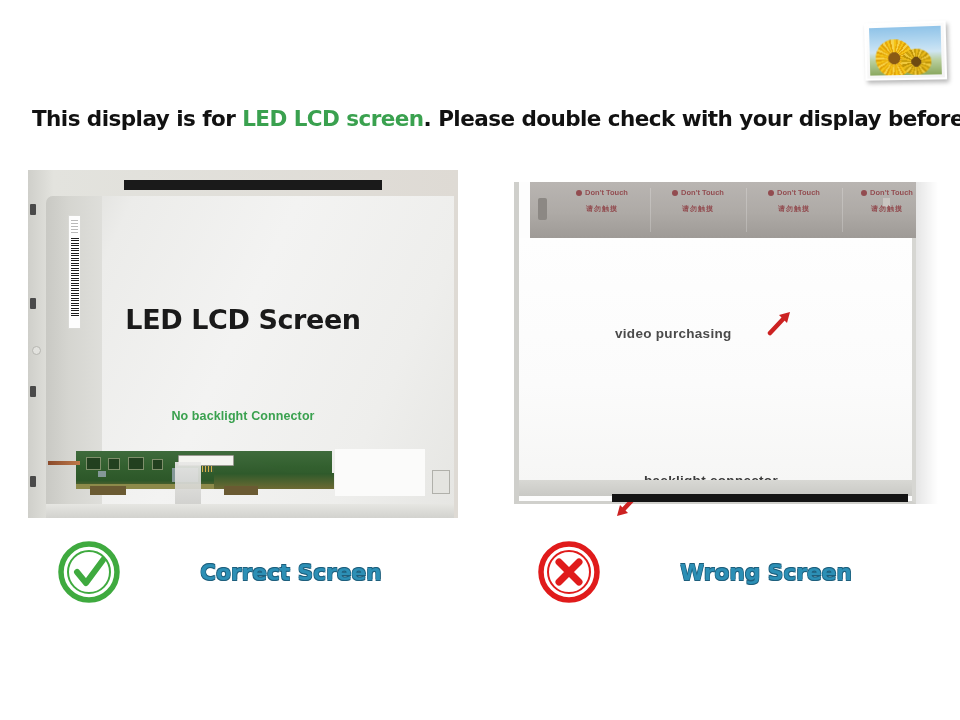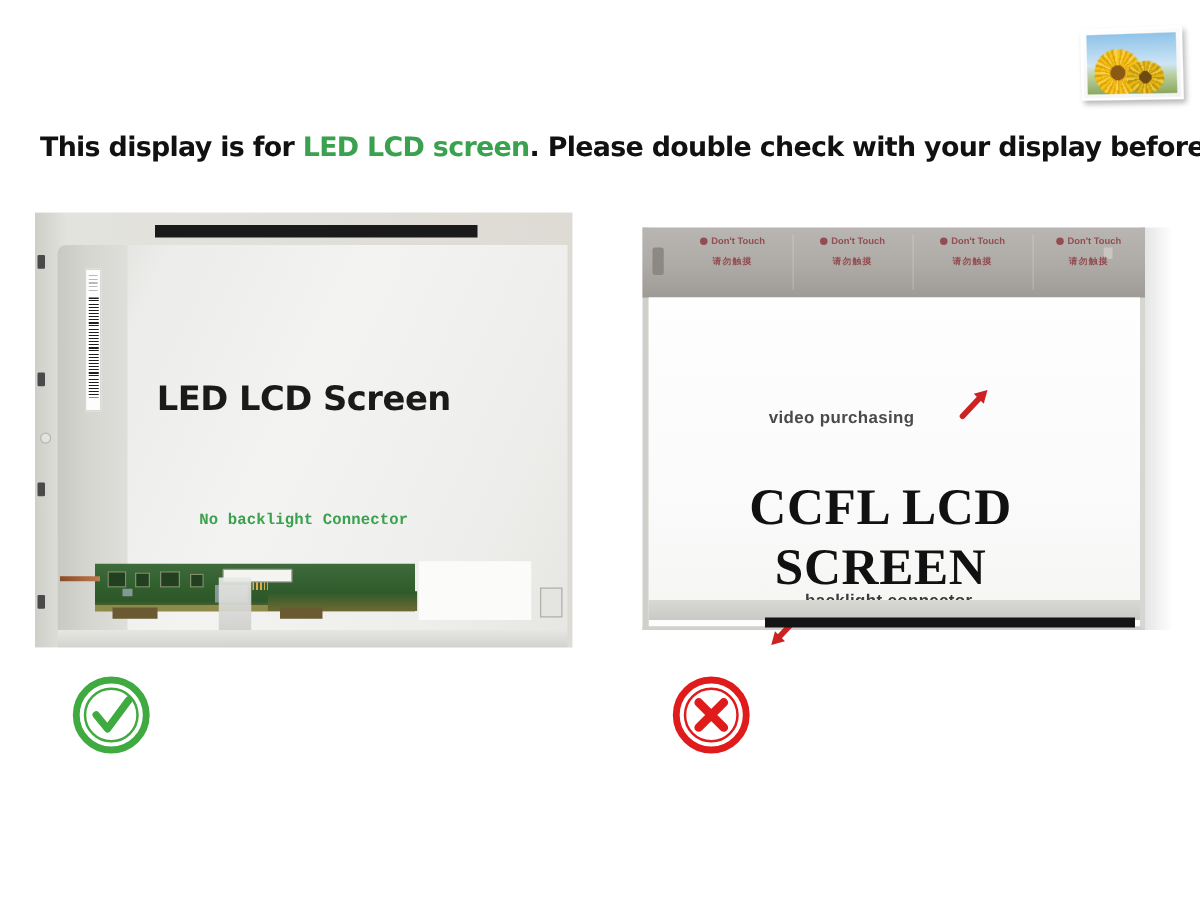--- a/index.html
+++ b/index.html
@@ -193,21 +193,21 @@
     font-size: 27px;
     font-weight: bold;
     color: #1a1a1a;
     letter-spacing: -0.4px;
   }
   .led-sub {
     position: absolute;
     left: 0; right: 0;
     top: 239px;
     text-align: center;
-    font-family: Liberation Mono, monospace;
+    font-family: Liberation Sans, sans-serif;
     font-size: 12.5px;
     font-weight: bold;
     color: #3aa14f;
     letter-spacing: 0.1px;
   }
   
   .pcb {
     position: absolute;
     left: 48px; top: 281px;
     width: 256px; height: 38px;
@@ -296,21 +296,21 @@
     position: absolute;
     left: 6px; top: 12px;
     right: 22px; bottom: 14px;
     background: #fdfdfd;
     border-left: 5px solid #cfcfcb;
     border-right: 4px solid #d6d6d2;
     border-bottom: 3px solid #d0d0cc;
   }
   .ccfl-toplabelbar {
     position: absolute;
-    left: 6px; top: 12px;
+    left: 22px; top: 12px;
     right: 22px;
     height: 56px;
     background: linear-gradient(180deg,#b9b5b2 0%,#aeaaa6 55%,#9e9a96 100%);
   }
   .ccfl-tab {
     position: absolute;
     top: 6px;
     height: 44px;
     text-align: center;
     color: #8d3b40;
@@ -529,21 +529,20 @@
       </div>
     </div>
 
     <div class="ccfl-face">
       <div class="ccfl-vidtext">video purchasing</div>
       <svg class="arrow-up" viewBox="0 0 26 26">
         <path d="M3 23 L18 7" stroke="#cc2222" stroke-width="4.5" stroke-linecap="round"></path>
         <path d="M23 2 L12 5 L20 13 Z" fill="#cc2222"></path>
       </svg>
 
-      <div class="ccfl-title">CCFL LCD SCREEN</div>
 
       <div class="ccfl-bltext">backlight connector</div>
       <svg class="arrow-down" viewBox="0 0 26 26">
         <path d="M23 3 L8 19" stroke="#cc2222" stroke-width="4.5" stroke-linecap="round"></path>
         <path d="M3 24 L14 21 L6 13 Z" fill="#cc2222"></path>
       </svg>
 
     </div>
 
     <div class="ccfl-bottombar"></div>
@@ -553,23 +552,25 @@
 </div>
 
 <div class="verdict verdict-left">
   <div class="badge">
     <svg width="66" height="66" viewBox="0 0 66 66">
       <circle cx="33" cy="33" r="28" fill="none" stroke="#3faa3f" stroke-width="5.5"></circle>
       <circle cx="33" cy="33" r="21" fill="none" stroke="#3faa3f" stroke-width="2"></circle>
       <path d="M21 33 L30 44 L47 21" fill="none" stroke="#3faa3f" stroke-width="6" stroke-linecap="round" stroke-linejoin="round"></path>
     </svg>
   </div>
+  <div class="verdict-label">Correct Screen</div>
 </div>
 
 <div class="verdict verdict-right">
   <div class="badge">
     <svg width="66" height="66" viewBox="0 0 66 66">
       <circle cx="33" cy="33" r="28" fill="none" stroke="#e01b1b" stroke-width="5.5"></circle>
       <circle cx="33" cy="33" r="21" fill="none" stroke="#e01b1b" stroke-width="2"></circle>
       <path d="M23 23 L43 43 M43 23 L23 43" fill="none" stroke="#e01b1b" stroke-width="7" stroke-linecap="round"></path>
     </svg>
   </div>
+  <div class="verdict-label">Wrong Screen</div>
 </div>
 
 </body></html>

